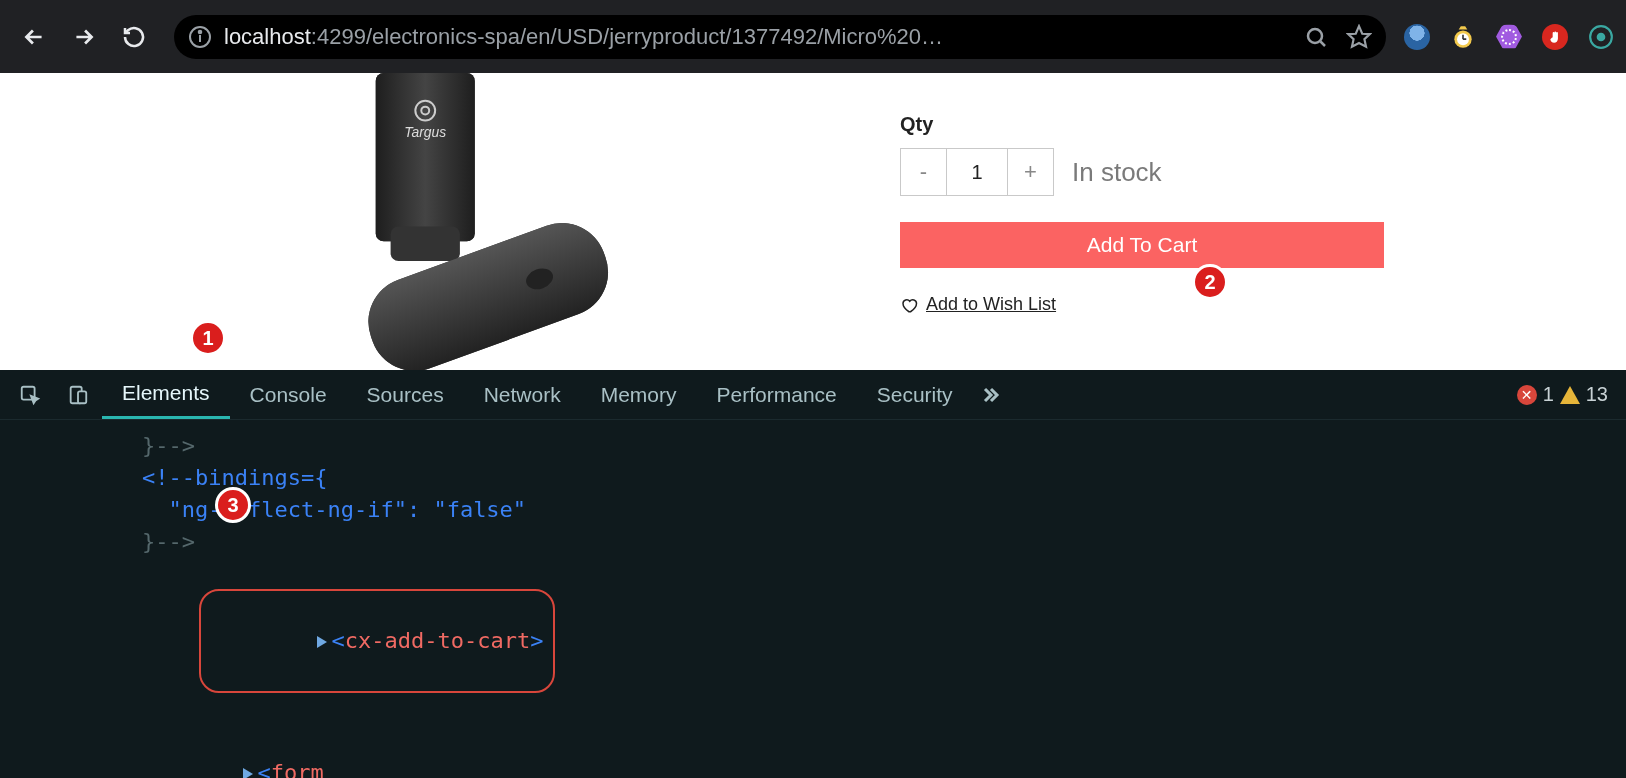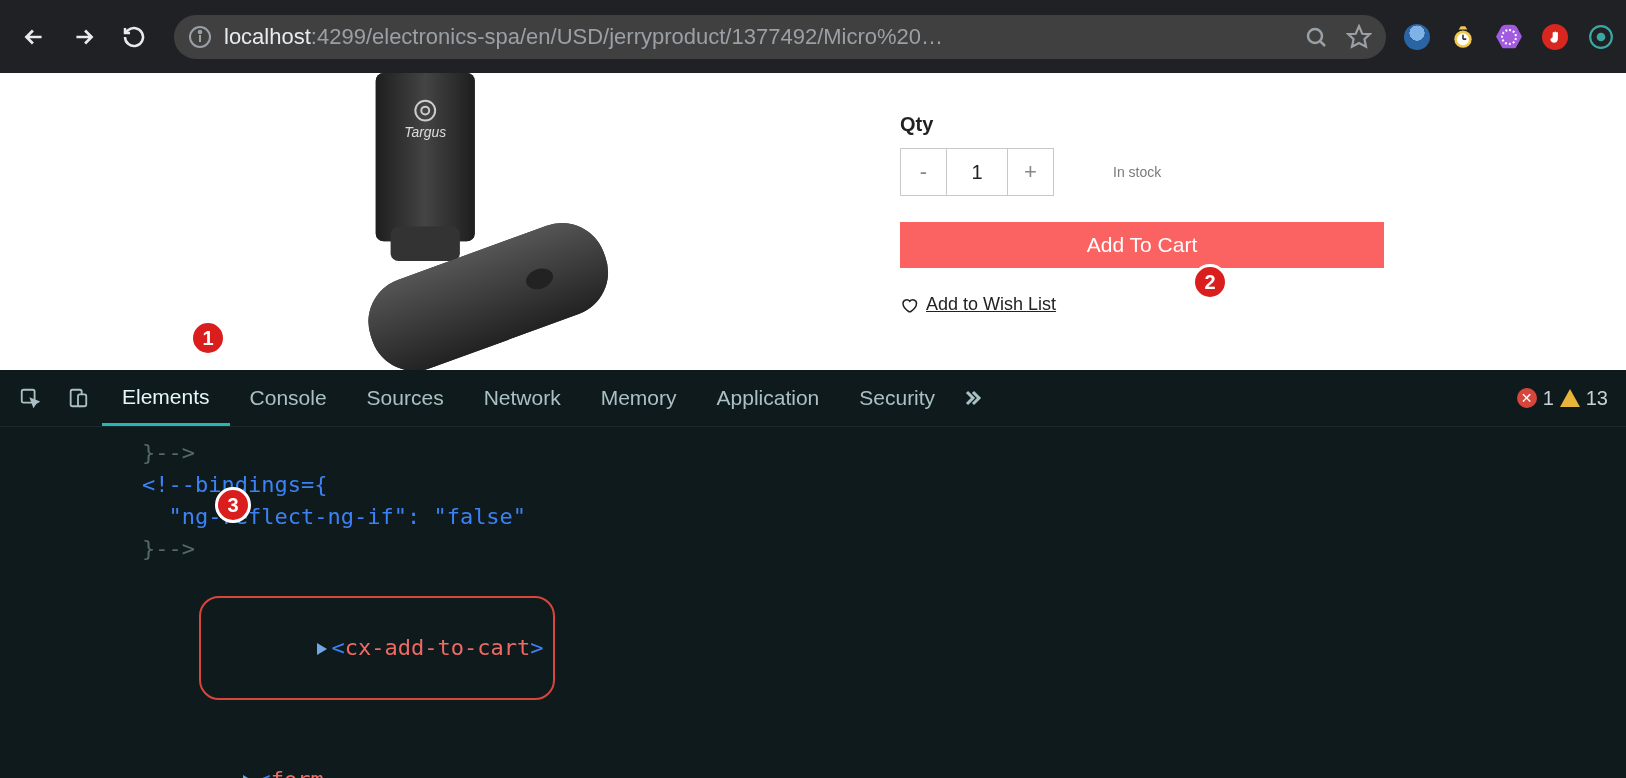--- a/index.html
+++ b/index.html
@@ -24,21 +24,21 @@
   .nav-icon {
     width: 44px; height: 44px;
     display: flex; align-items: center; justify-content: center;
     color: #e8eaed;
     border-radius: 50%;
     cursor: pointer;
   }
   .addr-bar {
     flex: 1;
     height: 44px;
-    background: #404040;
+    background: #000000;
     border-radius: 22px;
     display: flex;
     align-items: center;
     padding: 0 14px;
     gap: 12px;
     margin: 0 12px;
     color: #9aa0a6;
     font-size: 22px;
     overflow: hidden;
   }
@@ -75,39 +75,39 @@
   .stepper { display:flex; border:1px solid #c9c9c9; }
   .stepper button {
     width:46px; height:46px; background:#fff; border:none; border-right:1px solid #c9c9c9;
     font-size:22px; color:#888; cursor:pointer;
   }
   .stepper button:last-child { border-right:none; border-left:1px solid #c9c9c9;}
   .stepper .qty-val {
     width:60px; height:46px; display:flex; align-items:center; justify-content:center;
     font-size:20px; color:#222;
   }
-  .stock { color:#7a7a7a; font-size:14px;margin-left:41px; }
+  .stock { color:#7a7a7a; font-size:26px; }
   .addcart-btn {
     width: 484px; height:46px; background:#fb6362; color:#fff; border:none;
     font-size:21px; cursor:pointer;
   }
   .wishlist {
     margin-top:26px; font-size:18px; text-decoration:underline; color:#222;
     display:flex; align-items:center; gap:8px; cursor:pointer;
   }
   .wishlist .heart { width:18px; height:18px; }
 
   
   .devtools {
     background:#0f1a1d;
     color:#d0d0d0;
     font-family: Menlo, Consolas, monospace;
   }
   .dt-tabs {
-    height:57px;
+    height:50px;
     display:flex;
     align-items:stretch;
     border-bottom:1px solid #1b2a2e;
     padding-left:6px;
     position:relative;
   }
   .dt-tool { width:48px; display:flex; align-items:center; justify-content:center; }
   .dt-tool svg { color:#a9c0c5; }
   .dt-tab {
     padding:0 20px;
@@ -307,21 +307,21 @@
       <svg width="22" height="22" viewBox="0 0 24 24" fill="none" stroke="currentColor" stroke-width="2">
           <rect x="4" y="3" width="12" height="18" rx="2"></rect>
           <rect x="12" y="8" width="9" height="13" rx="2" fill="#0f1a1d"></rect>
         </svg>
     </div>
     <div class="dt-tab active">Elements</div>
     <div class="dt-tab">Console</div>
     <div class="dt-tab">Sources</div>
     <div class="dt-tab">Network</div>
     <div class="dt-tab">Memory</div>
-    <div class="dt-tab">Application</div>
+    <div class="dt-tab">Performance</div>
     <div class="dt-tab">Security</div>
     <div class="dt-tab" style="padding:0 8px;">
       <svg width="24" height="24" viewBox="0 0 24 24" fill="none" stroke="#a9c0c5" stroke-width="3">
           <polyline points="7 9 13 15 19 9" transform="rotate(-90 13 12)"></polyline>
           <polyline points="1 9 7 15 13 9" transform="rotate(-90 7 12)"></polyline>
         </svg>
     </div>
     <div class="dt-right">
       <div class="err">
           <span class="dot">✕</span>

